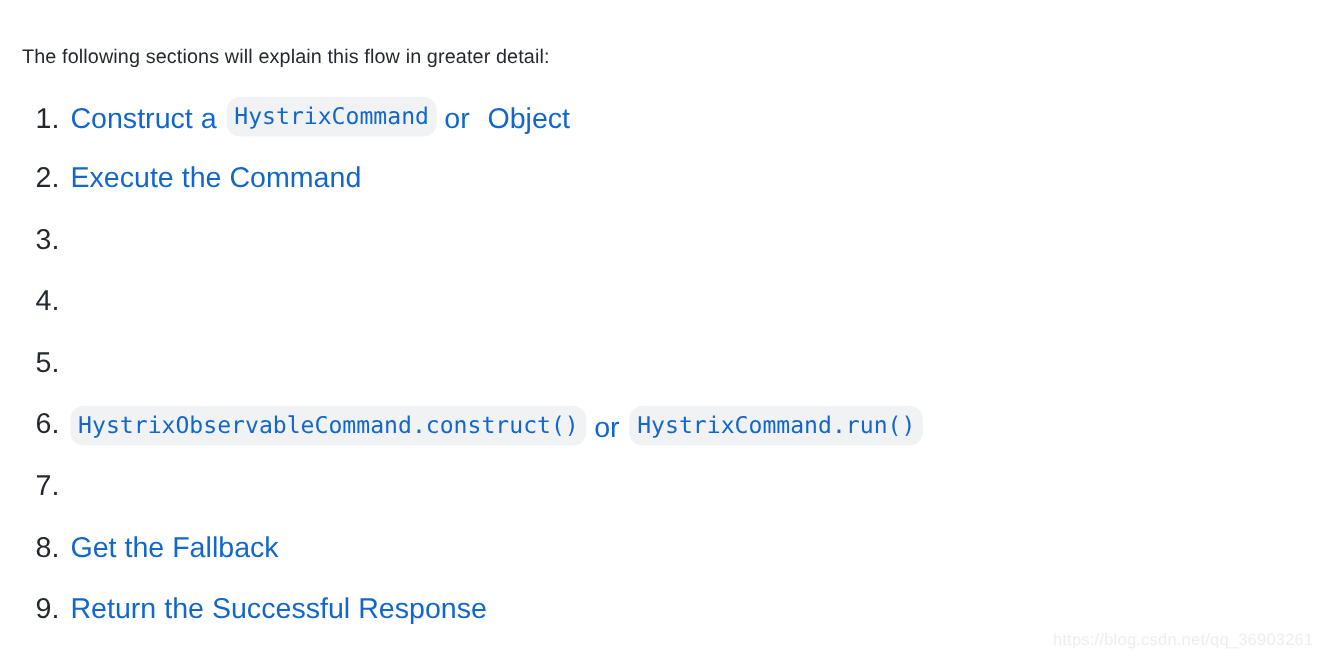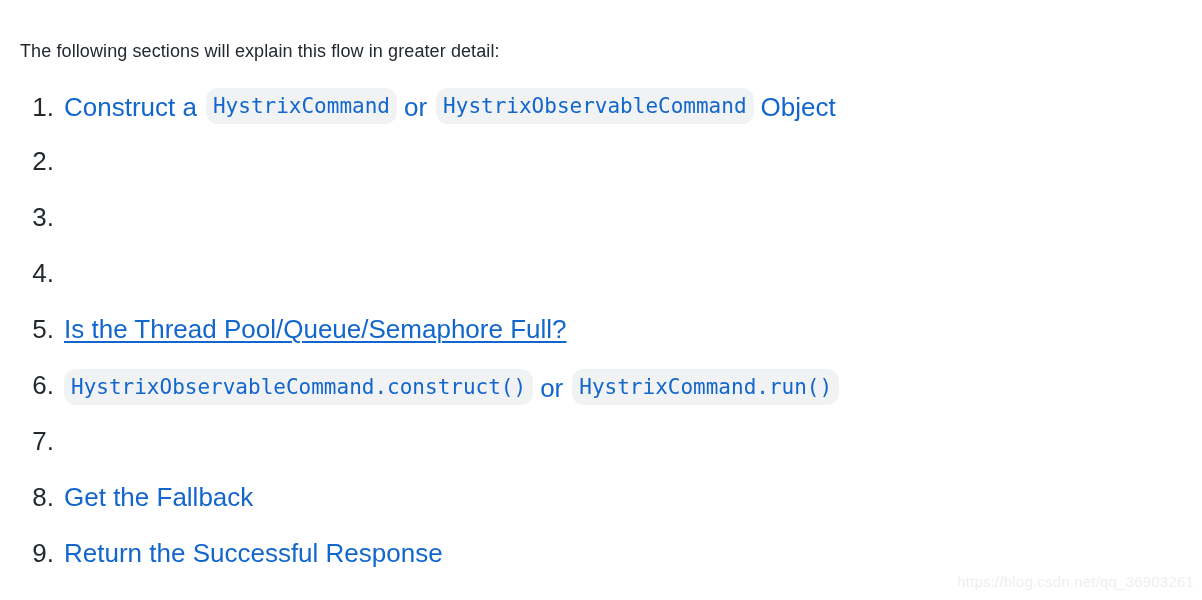--- a/index.html
+++ b/index.html
@@ -135,42 +135,41 @@
       <li class="step">
         <span class="step-marker">1.</span>
         <span class="step-body">
           <a class="step-link">
             <span class="plain">Construct a</span>
             <span class="sp-wide"></span>
             <code class="chip">HystrixCommand</code>
             <span class="sp"></span>
             <span class="plain">or</span>
             <span class="sp-wide"></span>
-            <code class="chip">HystrixObservableCommand</code>
             <span class="sp"></span>
             <span class="plain">Object</span>
           </a>
         </span>
       </li>
       <li class="step">
         <span class="step-marker">2.</span>
+        <span class="step-body">
+          <a class="step-link">
+            <span class="plain">Execute the Command</span>
+          </a>
+        </span>
       </li>
       <li class="step">
         <span class="step-marker">3.</span>
       </li>
       <li class="step">
         <span class="step-marker">4.</span>
       </li>
       <li class="step">
         <span class="step-marker">5.</span>
-        <span class="step-body">
-          <a class="step-link is-hover">
-            <span class="plain">Is the Thread Pool/Queue/Semaphore Full?</span>
-          </a>
-        </span>
       </li>
       <li class="step">
         <span class="step-marker">6.</span>
         <span class="step-body">
           <a class="step-link">
             <code class="chip">HystrixObservableCommand.construct()</code>
             <span class="sp"></span>
             <span class="plain">or</span>
             <span class="sp-wide"></span>
             <code class="chip">HystrixCommand.run()</code>

